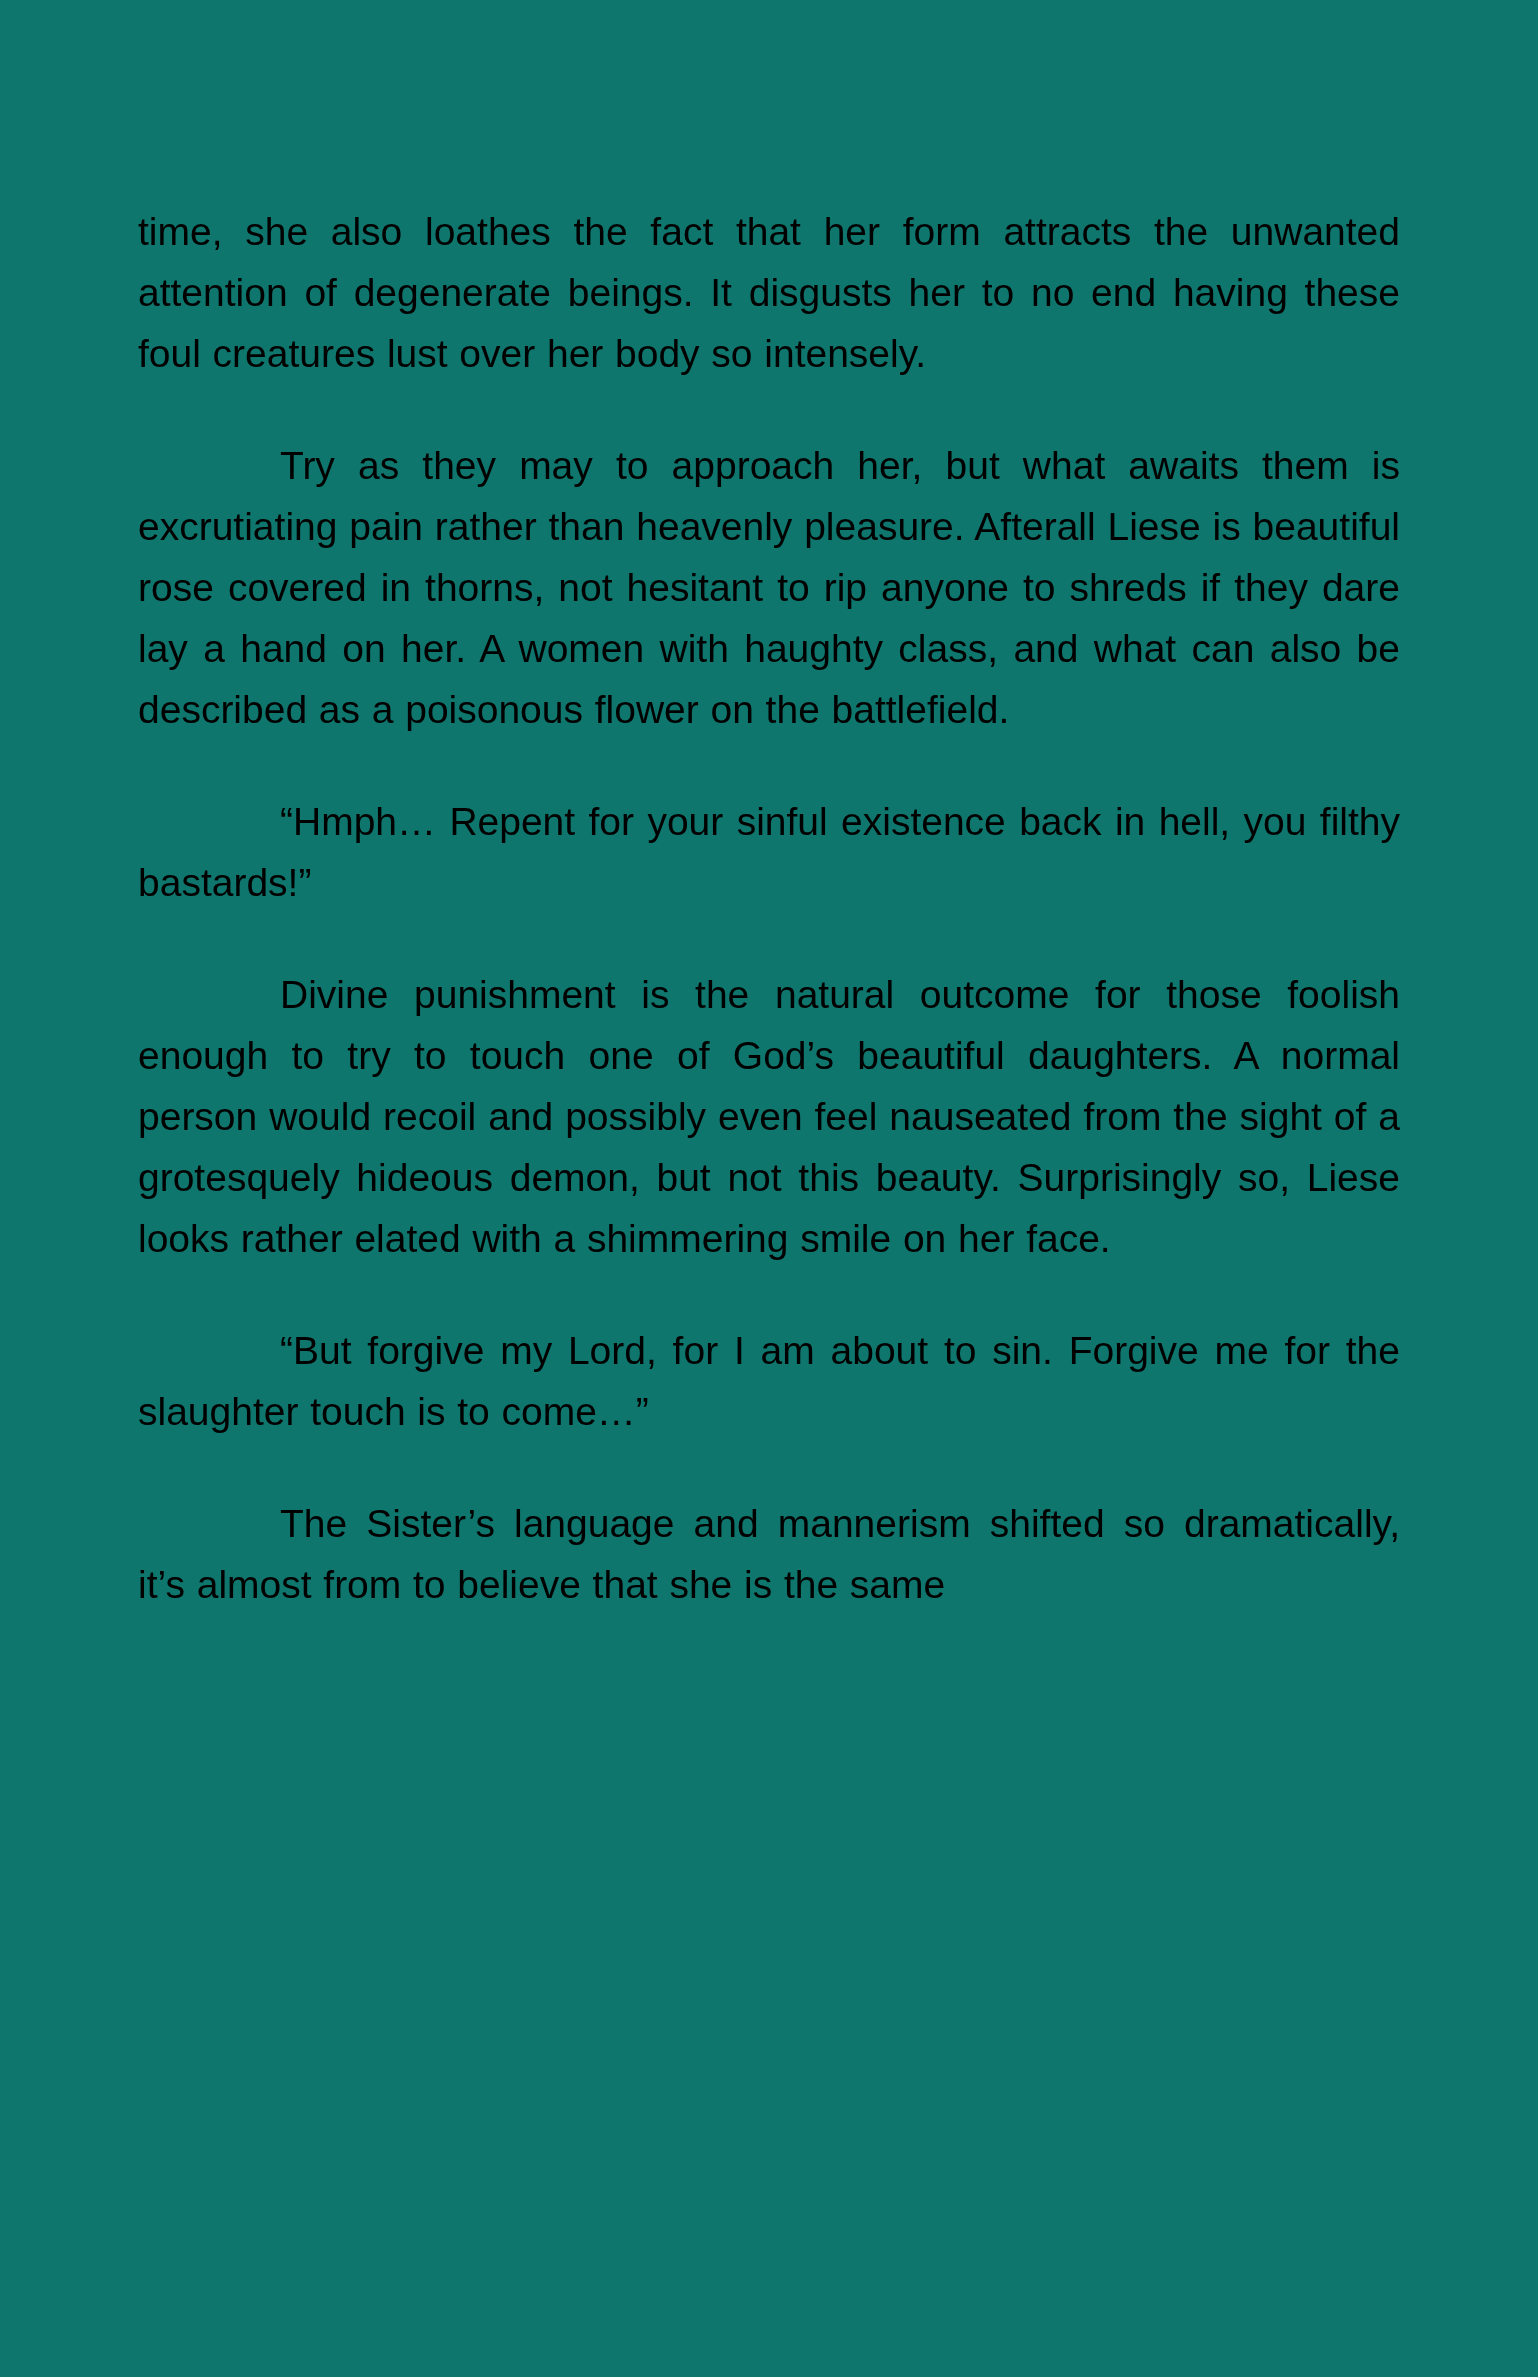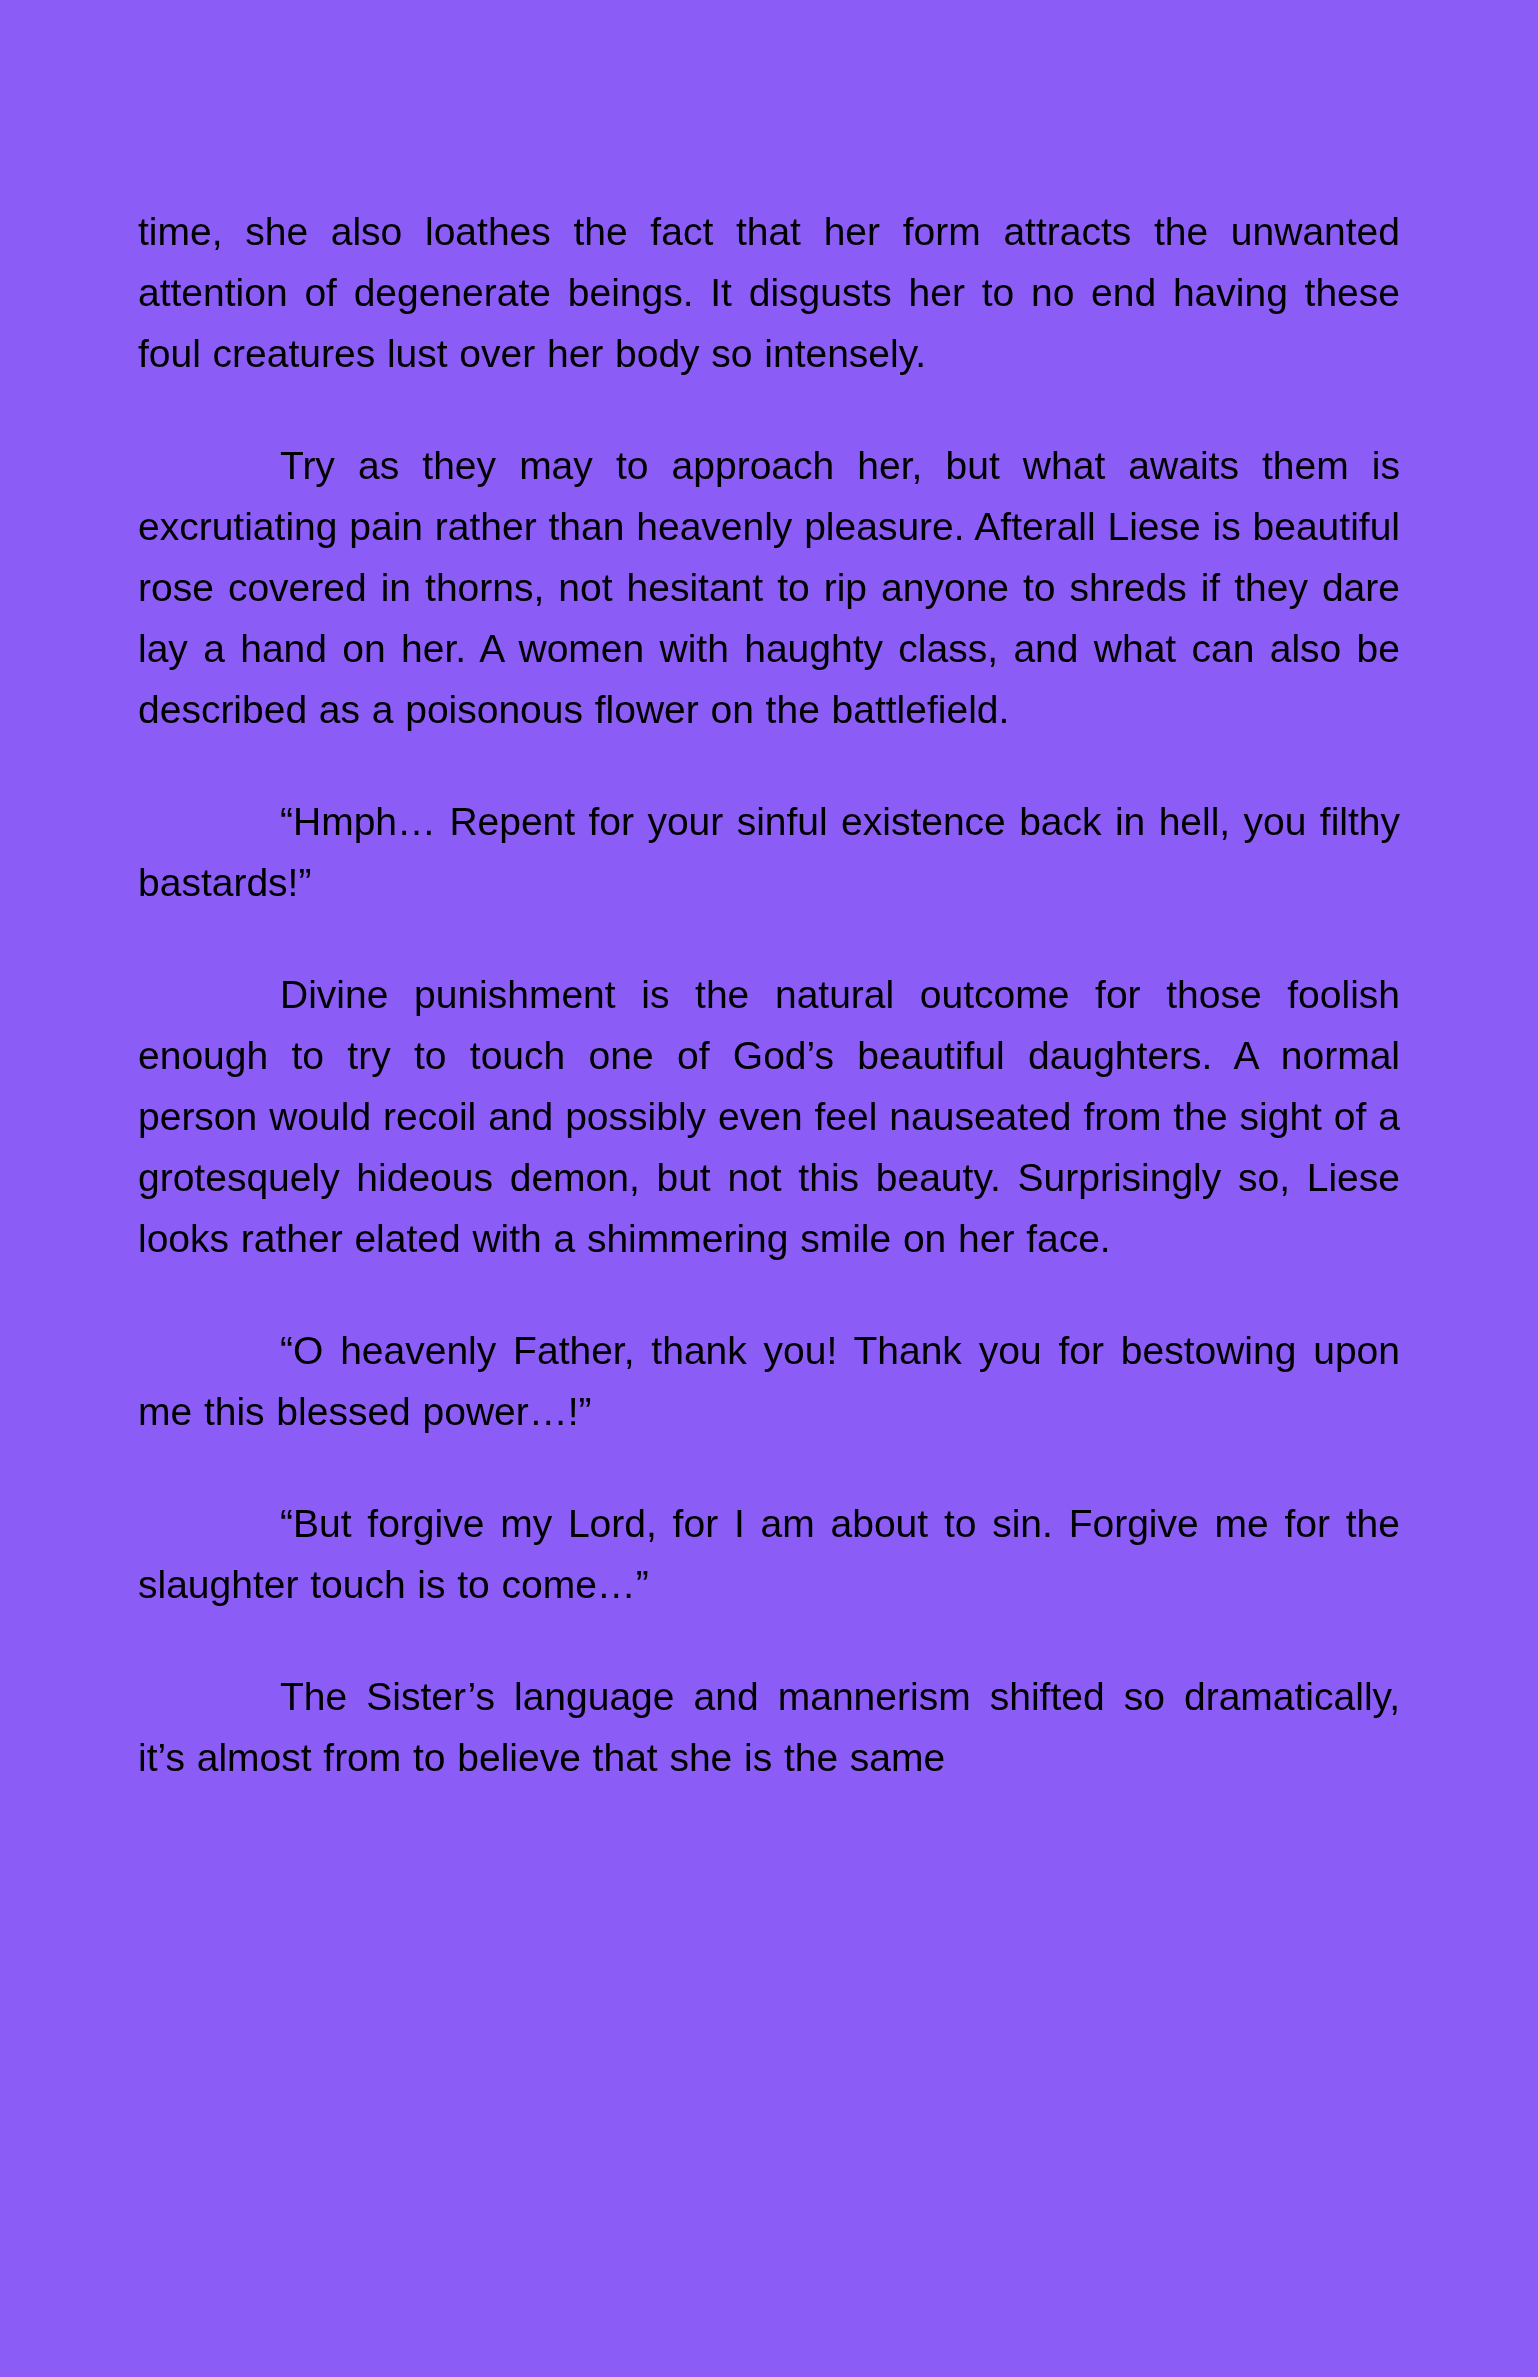--- a/index.html
+++ b/index.html
@@ -5,21 +5,21 @@
   html, body {
     margin: 0;
     padding: 0;
     background: #ffffff;
   }
   .page {
     position: relative;
     width: 1538px;
     height: 2377px;
     box-sizing: border-box;
-    background: #8b5cf6;
+    background: #0f766e;
     padding: 201px 138px 0 138px;
     overflow: hidden;
   }
   .para {
     margin: 0 0 51px 0;
     font-family: "Liberation Sans", sans-serif;
     font-size: 39px;
     line-height: 61px;
     color: #000000;
     text-align: justify;
@@ -32,17 +32,16 @@
   }
 </style>
 </head>
 <body>
 
 <div class="page">
   <p class="para">time, she also loathes the fact that her form attracts the unwanted attention of degenerate beings. It disgusts her to no end having these foul creatures lust over her body so intensely.</p>
   <p class="para indent">Try as they may to approach her, but what awaits them is excrutiating pain rather than heavenly pleasure. Afterall Liese is beautiful rose covered in thorns, not hesitant to rip anyone to shreds if they dare lay a hand on her. A women with haughty class, and what can also be described as a poisonous flower on the battlefield.</p>
   <p class="para indent">“Hmph… Repent for your sinful existence back in hell, you filthy bastards!”</p>
   <p class="para indent">Divine punishment is the natural outcome for those foolish enough to try to touch one of God’s beautiful daughters. A normal person would recoil and possibly even feel nauseated from the sight of a grotesquely hideous demon, but not this beauty. Surprisingly so, Liese looks rather elated with a shimmering smile on her face.</p>
-  <p class="para indent">“O heavenly Father, thank you! Thank you for bestowing upon me this blessed power…!”</p>
   <p class="para indent">“But forgive my Lord, for I am about to sin. Forgive me for the slaughter touch is to come…”</p>
   <p class="para indent">The Sister’s language and mannerism shifted so dramatically, it’s almost from to believe that she is the same</p>
 </div>
 
 
 </body></html>

